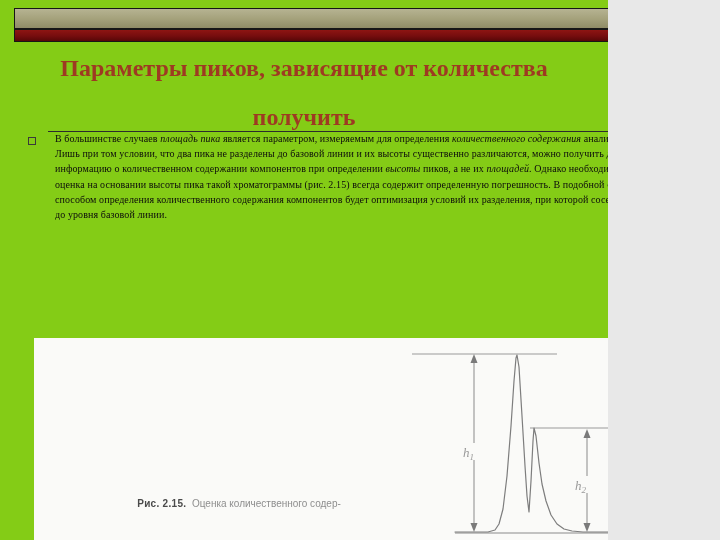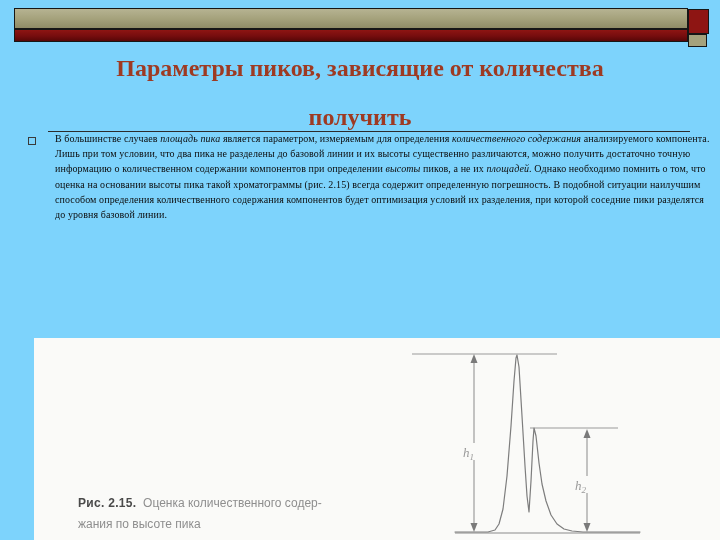--- a/index.html
+++ b/index.html
@@ -6,21 +6,21 @@
     --tan:#a5a27c; --tan-light:#b6b392; --tan-dark:#8f8c67;
     --maroon:#760d0e; --maroon-light:#8e1513;
     --title-color:#9e3a22;
     --scan-bg:#fafaf8;
     --fig-gray:#7d7d7d; --fig-label:#9a9a9a;
     --cap-label:#4a4a4a; --cap-text:#8e8e8e;
   }
   *{margin:0;padding:0;box-sizing:border-box;}
   html,body{background:#e8e8e8;}
   .slide{
-    position:relative;width:720px;height:540px;background:#7dd3fc;
+    position:relative;width:608px;height:540px;background:#84cc16;
     overflow:hidden;font-family:"Liberation Serif",serif;
   }
   
   .bar-tan{
     position:absolute;left:14px;top:8px;width:674px;height:21px;
     background:linear-gradient(to bottom,var(--tan-light),var(--tan),var(--tan-dark));
     border:1px solid #161616;
   }
   .bar-maroon{
     position:absolute;left:14px;top:29px;width:674px;height:13px;
@@ -55,22 +55,22 @@
   }
   .body-text em{font-style:italic;}
   
   .scan{
     position:absolute;left:34px;top:338px;width:686px;height:210px;
     background:var(--scan-bg);
   }
   .fig-svg{position:absolute;left:366px;top:3px;width:320px;height:205px;}
   .caption{
     position:absolute;left:44px;top:155px;width:322px;
-    font-family:"Liberation Sans",sans-serif;font-size:12px;line-height:21px;
-    color:var(--cap-text);
+    font-family:"Liberation Sans",sans-serif;font-size:10px;line-height:21px;
+    color:var(--cap-text);text-align:center;
   }
   .caption .cap-label{font-weight:bold;color:var(--cap-label);letter-spacing:0.3px;}
 </style>
 </head>
 <body>
 
 <div class="slide">
 
   <div class="bar-tan"></div>
   <div class="bar-maroon"></div>
@@ -118,17 +118,16 @@
       </g>
 
       <g>
         <rect x="170" y="135" width="22" height="17" fill="#fafaf8"></rect>
         <text x="175" y="149" font-family="Liberation Serif, serif" font-style="italic" font-size="13" fill="#9a9a9a"><tspan>h</tspan><tspan font-size="9" dy="3">2</tspan></text>
       </g>
     </svg>
 
     <div class="caption">
       <div><span class="cap-label">Рис. 2.15.</span>&nbsp; <span>Оценка количественного содер-</span></div>
-      <div>жания по высоте пика</div>
     </div>
 
   </div>
 </div>
 
 </body></html>

